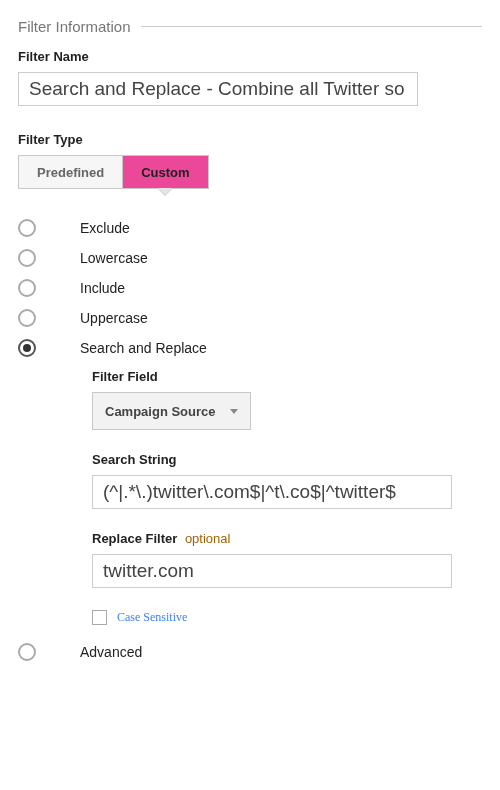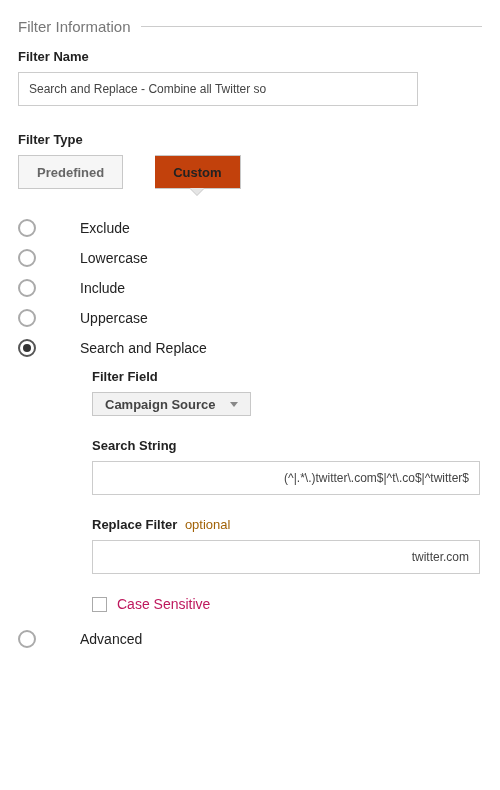--- a/index.html
+++ b/index.html
@@ -40,29 +40,28 @@
   .field-label .optional {
     font-weight: 400;
     color: #a16207;
     margin-left: 4px;
   }
   .text-input {
     width: 400px;
     height: 34px;
     border: 1px solid #ccc;
     padding: 4px 10px;
-    font-size: 12px;
+    font-size: 19px;
     color: #444;
     font-family: inherit;
     outline: none;
     background: #fff;
   }
   .text-input-narrow {
-    width: 388px;
-    text-align: right;
+    width: 360px;
   }
   .block { margin-bottom: 26px; }
   .seg-group {
     display: flex;
     margin-bottom: 8px;
     position: relative;
   }
   .seg-btn {
     height: 34px;
     padding: 0 18px;
@@ -71,23 +70,22 @@
     color: #666;
     font-weight: 700;
     font-size: 13px;
     cursor: pointer;
     display: flex;
     align-items: center;
     position: relative;
   }
   .seg-btn + .seg-btn { border-left: none; }
   .seg-btn.active {
-    background: #c2410c;
+    background: #ec4899;
     color: #222;
-    margin-left: 32px;
   }
   .seg-btn.active::after {
     content: "";
     position: absolute;
     left: 50%;
     bottom: -7px;
     transform: translateX(-50%);
     width: 0; height: 0;
     border-left: 7px solid transparent;
     border-right: 7px solid transparent;
@@ -134,21 +132,21 @@
   }
   .sub-panel {
     margin-left: 74px;
     margin-top: 2px;
     margin-bottom: 18px;
   }
   .sub-block { margin-bottom: 22px; }
   .dropdown {
     display: inline-flex;
     align-items: center;
-    height: 24px;
+    height: 38px;
     padding: 0 12px;
     border: 1px solid #c8c8c8;
     background: #f2f2f2;
     cursor: pointer;
     font-size: 13px;
     color: #444;
     font-weight: 700;
   }
   .dropdown .caret {
     margin-left: 14px;
@@ -162,21 +160,21 @@
     align-items: center;
     cursor: pointer;
     margin-top: 4px;
   }
   .checkbox {
     width: 15px; height: 15px;
     border: 1px solid #aaa;
     margin-right: 10px;
     background: #fff;
   }
-  .check-label { font-size: 14px; color: #be185d; }
+  .check-label { font-size: 12px; color: #3b82f6; font-family: Liberation Serif, serif; }
 </style>
 </head>
 <body>
 
 <div class="section-header">
   <span class="title">Filter Information</span>
   <span class="rule"></span>
 </div>
 
 <div class="block">

